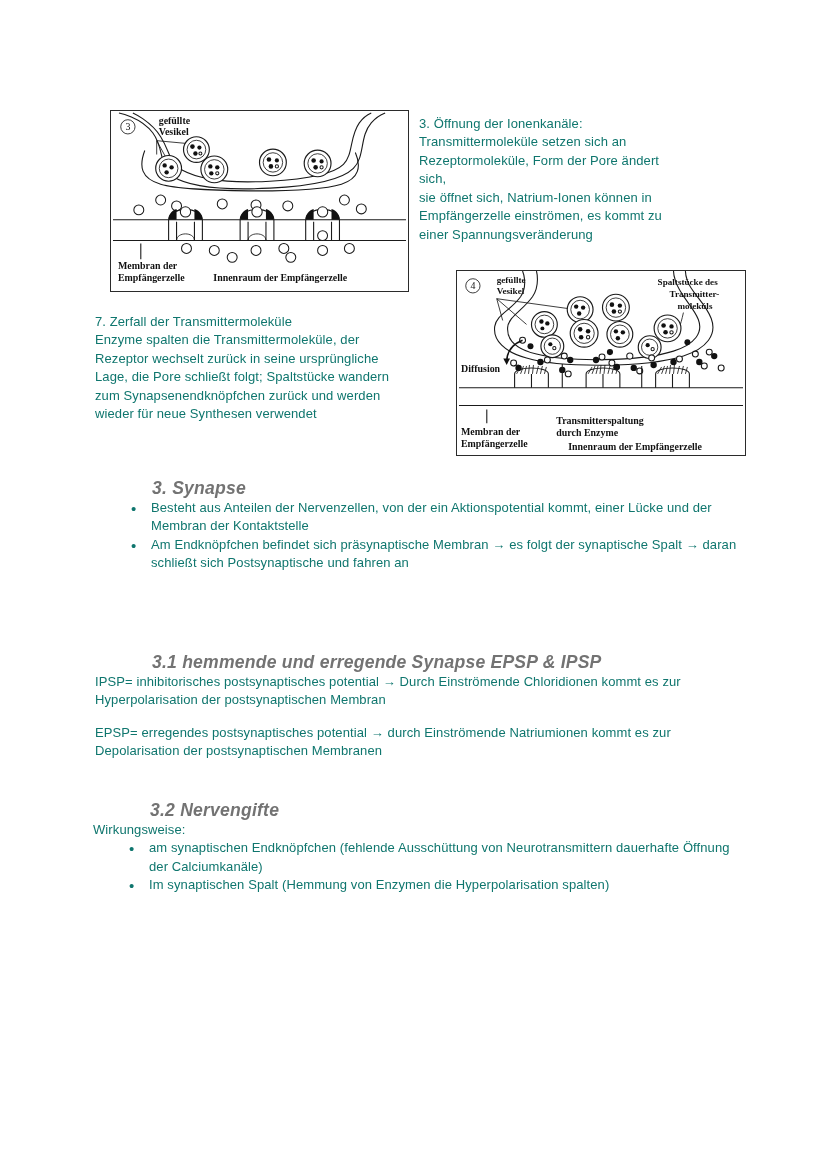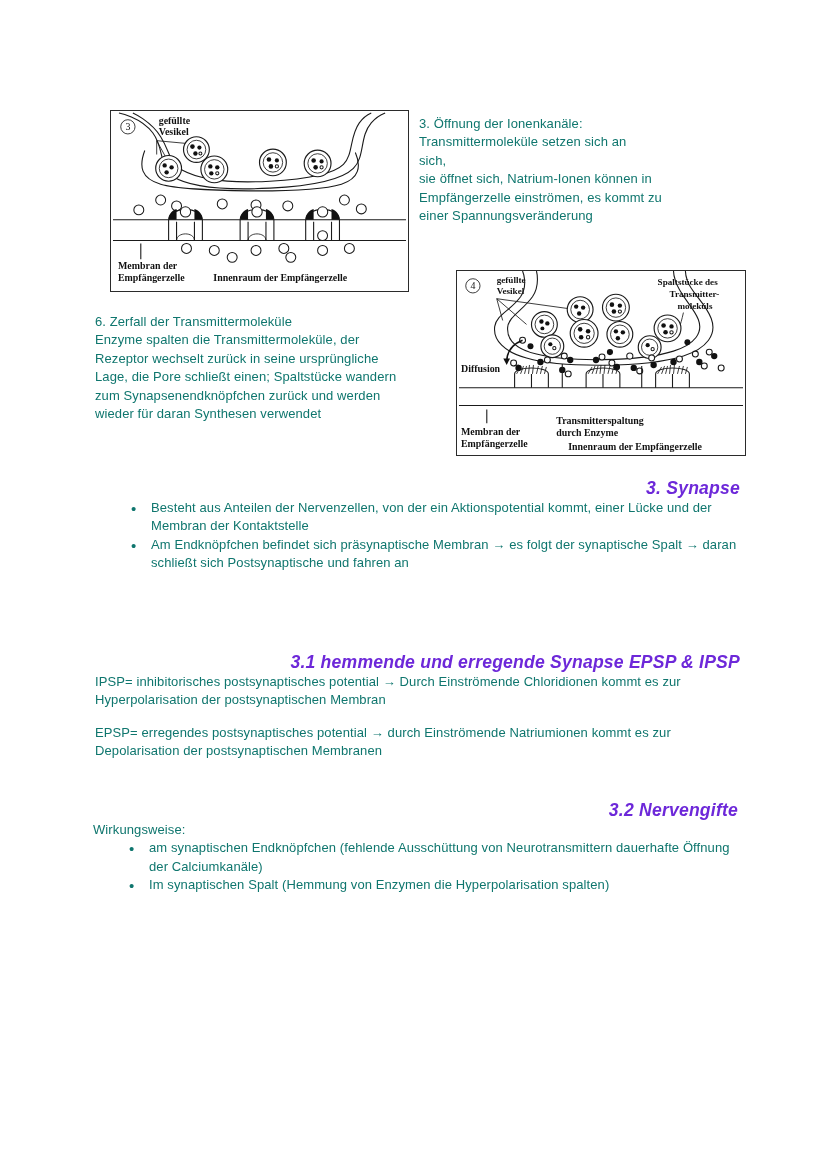--- a/index.html
+++ b/index.html
@@ -22,23 +22,22 @@
   .body-text {
     font-size: 13px;
     line-height: 1.42;
     color: #0f766e;
     letter-spacing: 0.1px;
   }
   .heading {
     font-size: 17.6px;
     font-weight: bold;
     font-style: italic;
-    color: #6d28d9;
+    color: #737373;
     letter-spacing: 0.2px;
-    text-align: right;
   }
   .para { margin: 0; }
   .spacer-line { height: 14px; }
 
   ul.bullets {
     margin: 0;
     padding: 0 0 0 56px;
     list-style: none;
   }
   ul.bullets > li {
@@ -222,33 +221,34 @@
         <text x="7" y="160" class="fig-cap">Membran der</text>
         <text x="7" y="172" class="fig-cap">Empfängerzelle</text>
         <text x="103" y="172" class="fig-cap">Innenraum der Empfängerzelle</text>
       </svg>
     </div>
   </div>
 
   <div class="blk body-text" id="txt3-wrap">
     <div class="para">3. Öffnung der Ionenkanäle:</div>
     <div class="para">Transmittermoleküle setzen sich an</div>
+    <div class="para">Rezeptormoleküle, Form der Pore ändert</div>
     <div class="para">sich,</div>
     <div class="para">sie öffnet sich, Natrium-Ionen können in</div>
     <div class="para">Empfängerzelle einströmen, es kommt zu</div>
     <div class="para">einer Spannungsveränderung</div>
   </div>
 
   <div class="blk body-text" id="txt4-wrap">
-    <div class="para">6. Zerfall der Transmittermoleküle</div>
+    <div class="para">7. Zerfall der Transmittermoleküle</div>
     <div class="para">Enzyme spalten die Transmittermoleküle, der</div>
     <div class="para">Rezeptor wechselt zurück in seine ursprüngliche</div>
-    <div class="para">Lage, die Pore schließt einen; Spaltstücke wandern</div>
+    <div class="para">Lage, die Pore schließt folgt; Spaltstücke wandern</div>
     <div class="para">zum Synapsenendknöpfchen zurück und werden</div>
-    <div class="para">wieder für daran Synthesen verwendet</div>
+    <div class="para">wieder für neue Synthesen verwendet</div>
   </div>
 
   <div class="blk" id="fig4-wrap">
     <div class="fig">
       <svg viewBox="0 0 290 186" preserveAspectRatio="none">
 
         <circle cx="16" cy="15" r="7.2" class="ln-thin" fill="#fff"></circle>
         <text x="16" y="18.6" text-anchor="middle" class="fig-num">4</text>
 
         <text x="40" y="12" class="fig-cap sm">gefüllte</text>

